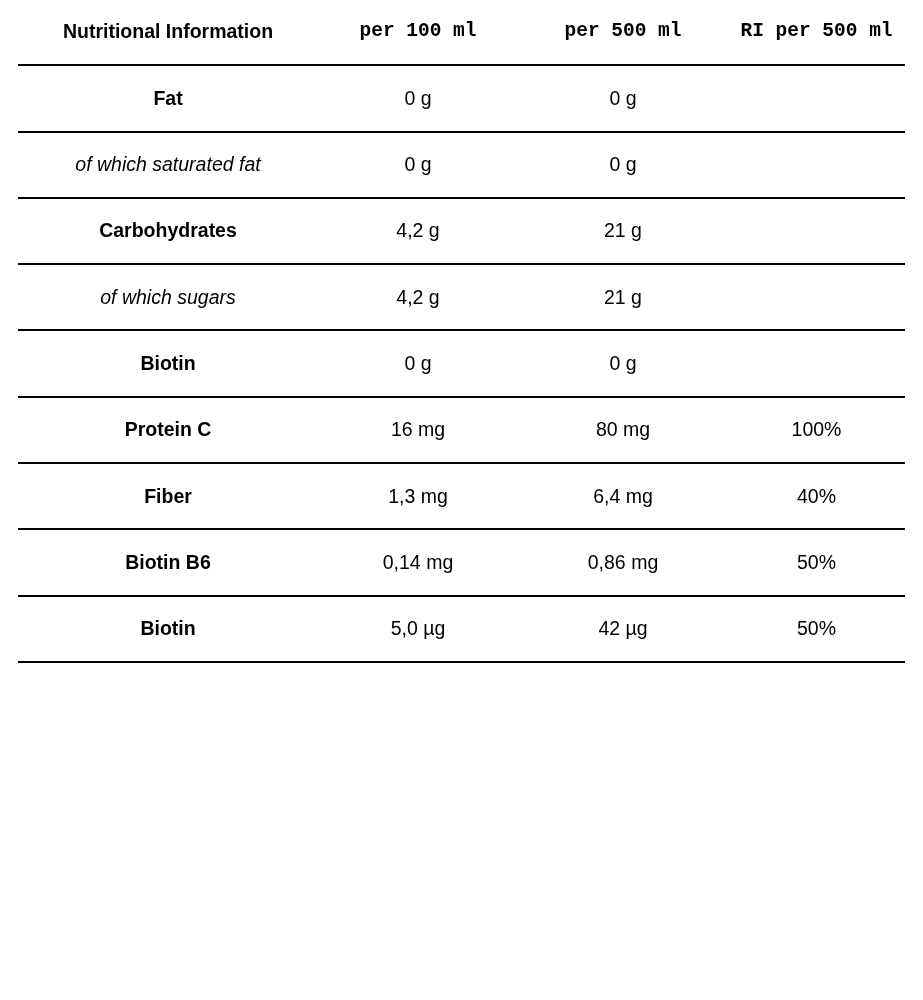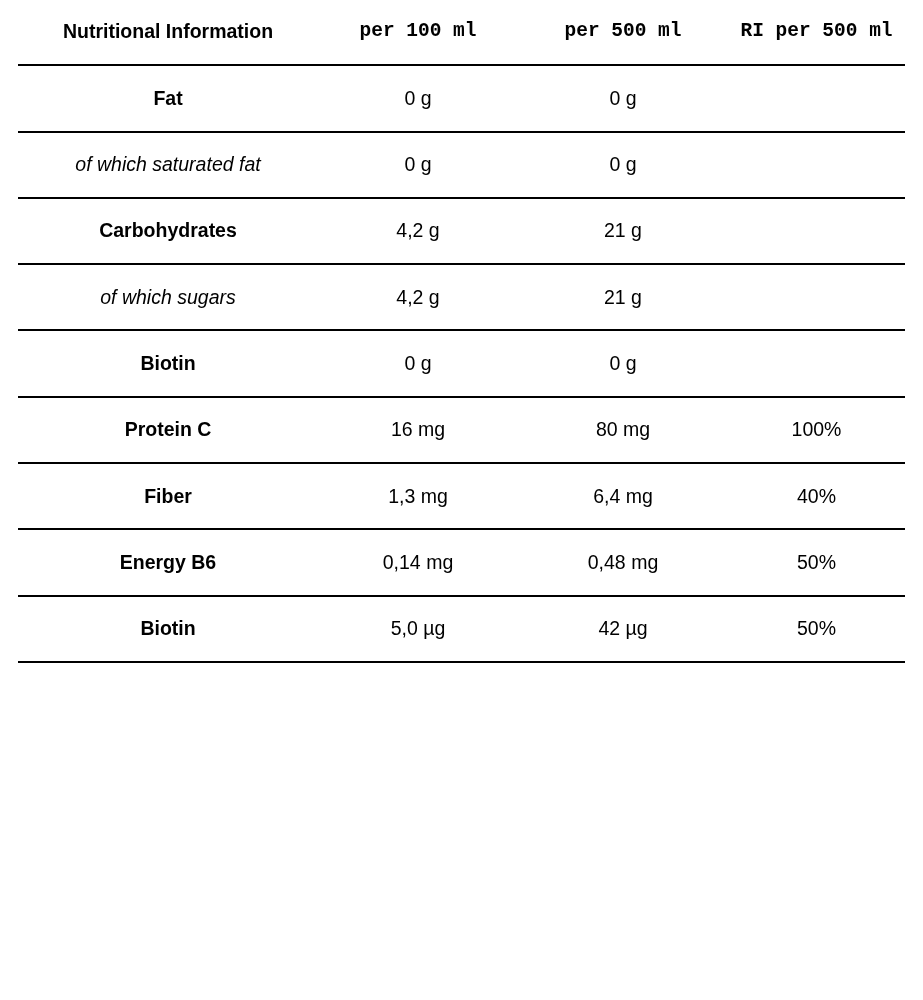--- a/index.html
+++ b/index.html
@@ -116,23 +116,23 @@
         <td class="val">80 mg</td>
         <td class="val">100%</td>
       </tr>
       <tr>
         <td class="label">Fiber</td>
         <td class="val">1,3 mg</td>
         <td class="val">6,4 mg</td>
         <td class="val">40%</td>
       </tr>
       <tr>
-        <td class="label">Energy B6</td>
+        <td class="label">Biotin B6</td>
         <td class="val">0,14 mg</td>
-        <td class="val">0,48 mg</td>
+        <td class="val">0,86 mg</td>
         <td class="val">50%</td>
       </tr>
       <tr>
         <td class="label">Biotin</td>
         <td class="val">5,0 µg</td>
         <td class="val">42 µg</td>
         <td class="val">50%</td>
       </tr>
     </tbody>
   </table>

